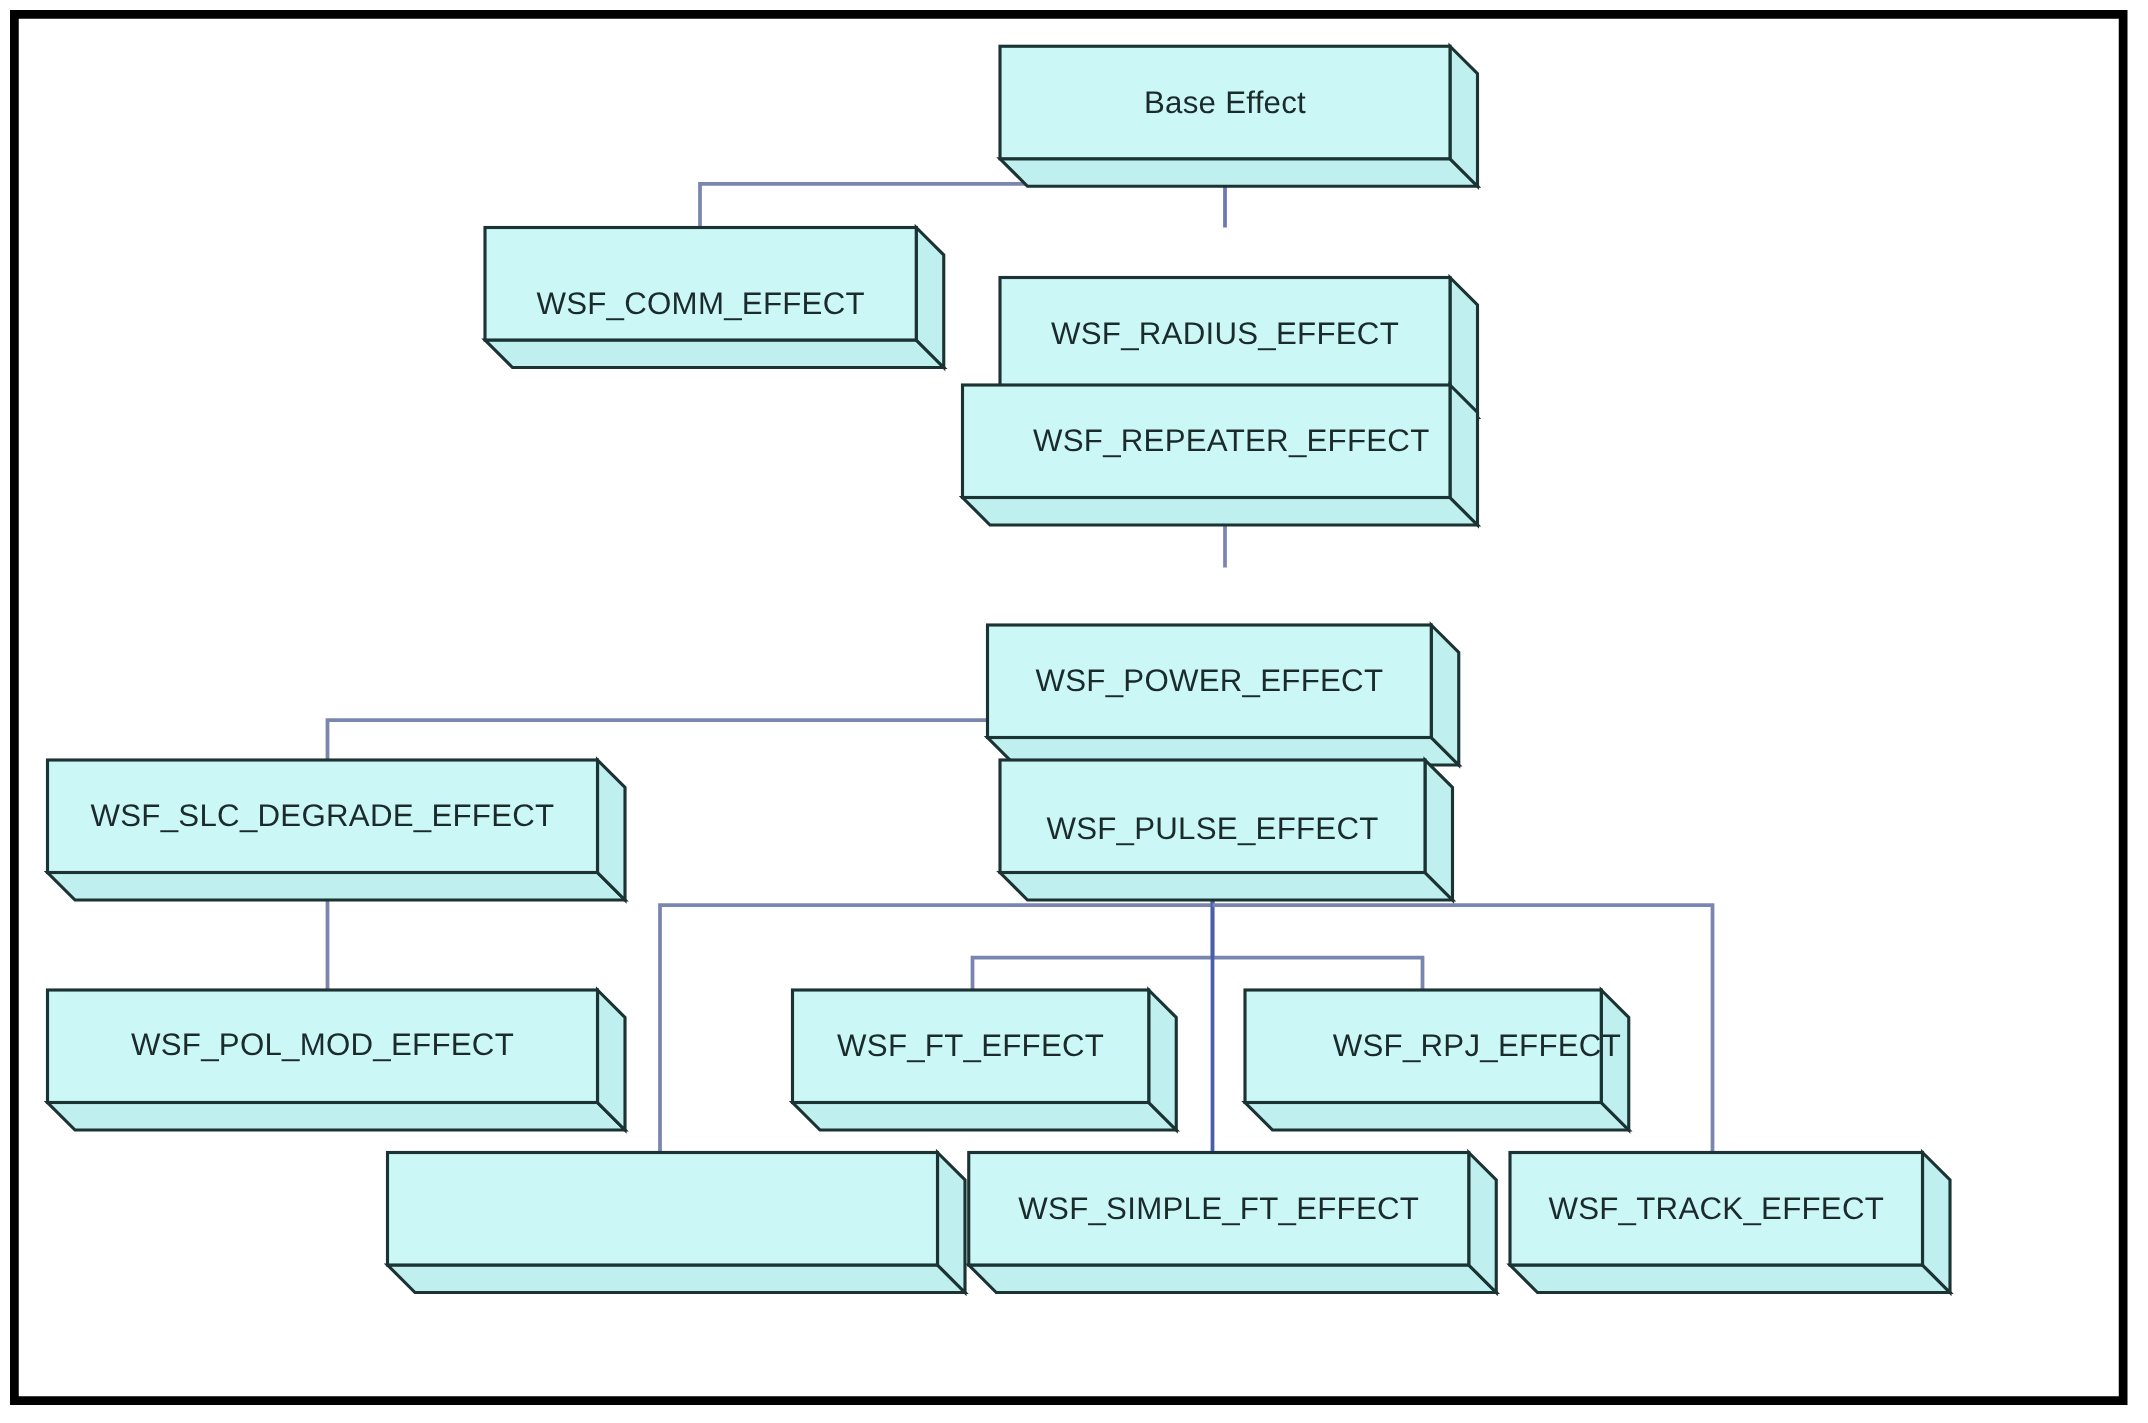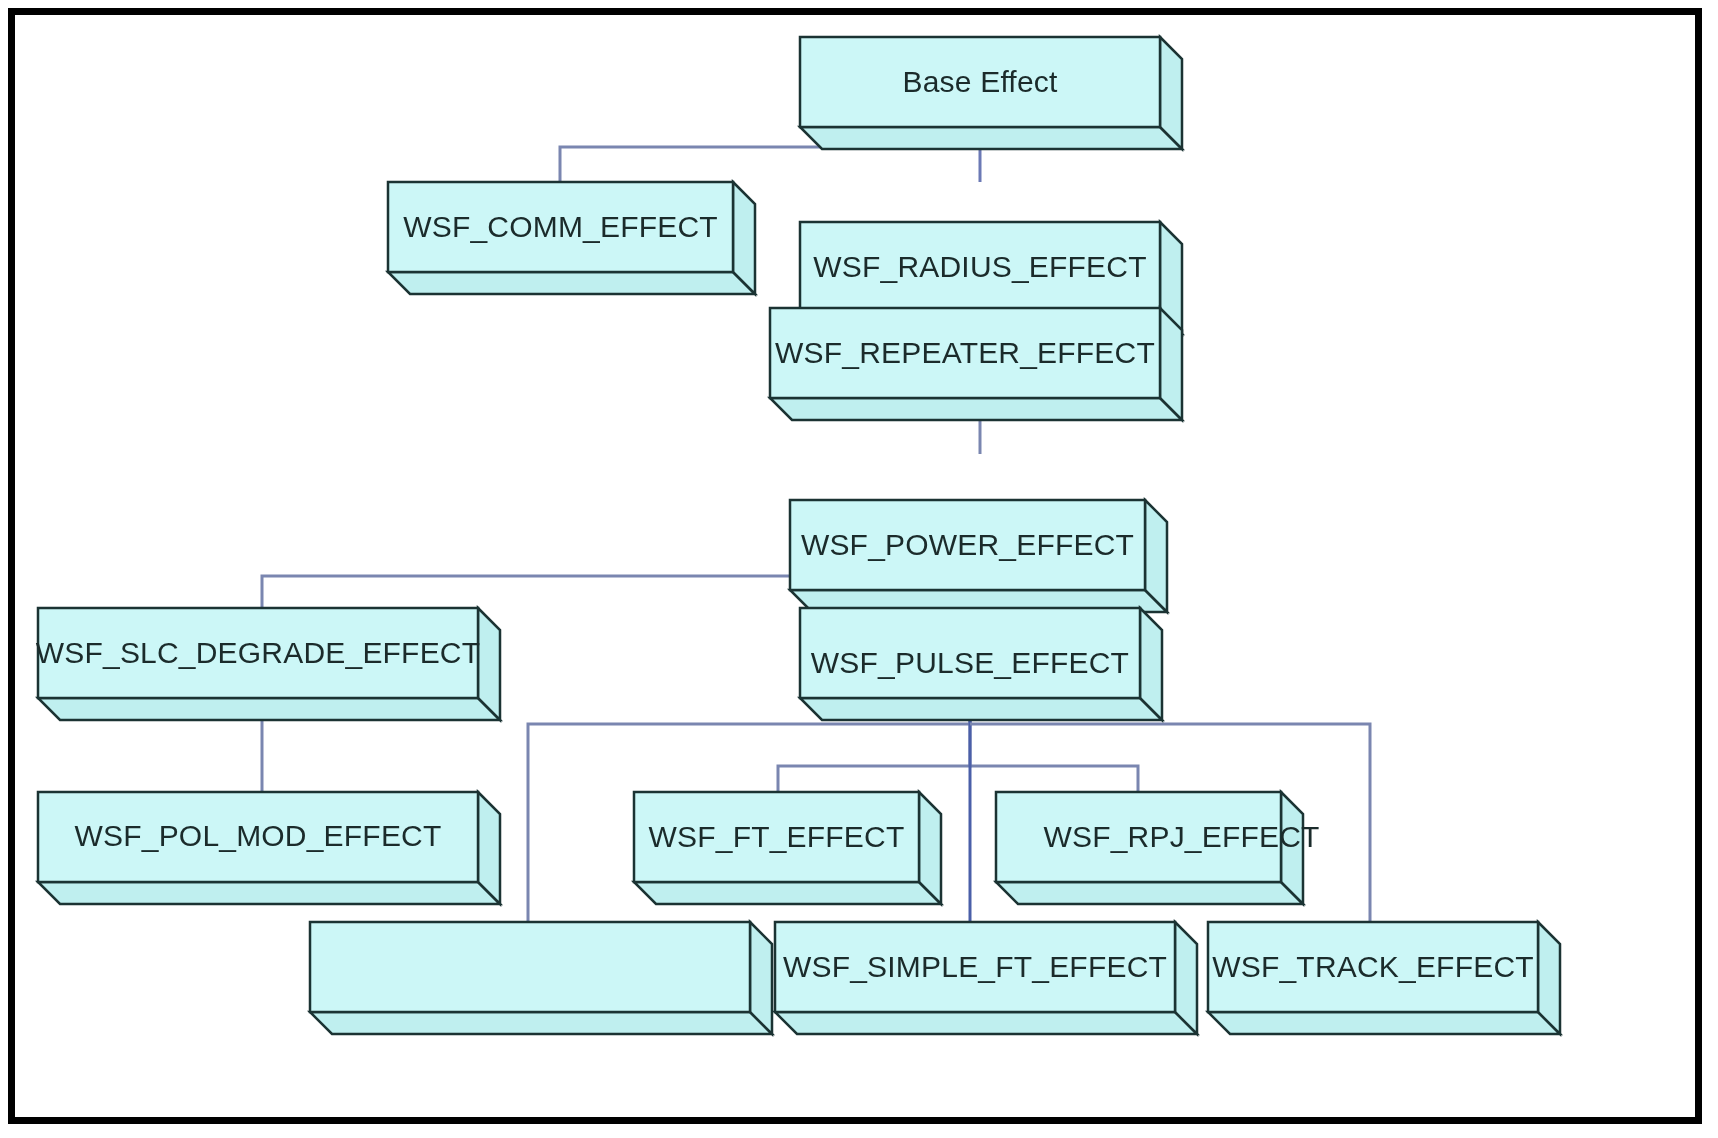--- a/index.html
+++ b/index.html
@@ -57,21 +57,21 @@
     overflow: visible;
   }
   .node-label {
     position: absolute;
     left: 0;
     top: 0;
     display: flex;
     align-items: center;
     justify-content: center;
     color: #1b2b2b;
-    font-size: 30px;
+    font-size: 25px;
     font-family: "Liberation Sans", sans-serif;
     letter-spacing: 0.2px;
     white-space: nowrap;
     pointer-events: none;
     border-radius: 31px;
   }
 </style>
 </head>
 <body>
 
@@ -116,37 +116,37 @@
               <rect x="0" y="0" width="360" height="90" fill="#CCF7F7" stroke="#1b3333" stroke-width="2.5"></rect>
             </svg>
             <div class="node-label" style="width: 360px; height: 90px;">Base Effect</div>
           </div>
           <div class="node" style="left: 358px; top: 152px; width: 367px; height: 112px;">
             <svg width="367" height="112" viewBox="0 0 367 112">
               <path d="M 0 90 L 345 90 L 367 112 L 22 112 Z" fill="#BFEFEF" stroke="#1b3333" stroke-width="2.5"></path>
               <path d="M 345 0 L 367 22 L 367 112 L 345 90 Z" fill="#BFEFEF" stroke="#1b3333" stroke-width="2.5"></path>
               <rect x="0" y="0" width="345" height="90" fill="#CCF7F7" stroke="#1b3333" stroke-width="2.5"></rect>
             </svg>
-            <div class="node-label" style="width: 345px; height: 90px;">WSF_COMM_EFFECT</div>
+            <div class="node-label" style="width: 345px; height: 90px; margin-top: 16px;">WSF_COMM_EFFECT</div>
           </div>
           <div class="node" style="left: 770px; top: 152px; width: 382px; height: 112px; margin-top: 40px;">
             <svg width="382" height="112" viewBox="0 0 382 112">
               <path d="M 0 90 L 360 90 L 382 112 L 22 112 Z" fill="#BFEFEF" stroke="#1b3333" stroke-width="2.5"></path>
               <path d="M 360 0 L 382 22 L 382 112 L 360 90 Z" fill="#BFEFEF" stroke="#1b3333" stroke-width="2.5"></path>
               <rect x="0" y="0" width="360" height="90" fill="#CCF7F7" stroke="#1b3333" stroke-width="2.5"></rect>
             </svg>
             <div class="node-label" style="width: 360px; height: 90px;">WSF_RADIUS_EFFECT</div>
           </div>
           <div class="node" style="left: 740px; top: 278px; width: 412px; height: 112px;">
             <svg width="412" height="112" viewBox="0 0 412 112">
               <path d="M 0 90 L 390 90 L 412 112 L 22 112 Z" fill="#BFEFEF" stroke="#1b3333" stroke-width="2.5"></path>
               <path d="M 390 0 L 412 22 L 412 112 L 390 90 Z" fill="#BFEFEF" stroke="#1b3333" stroke-width="2.5"></path>
               <rect x="0" y="0" width="390" height="90" fill="#CCF7F7" stroke="#1b3333" stroke-width="2.5"></rect>
             </svg>
-            <div class="node-label" style="width: 390px; height: 90px;">WSF_REPEATER_EFFECT</div>
+            <div class="node-label" style="width: 390px; height: 90px; padding-left: 20px;">WSF_REPEATER_EFFECT</div>
           </div>
           <div class="node" style="left: 760px; top: 424px; width: 377px; height: 112px; margin-top: 46px;">
             <svg width="377" height="112" viewBox="0 0 377 112">
               <path d="M 0 90 L 355 90 L 377 112 L 22 112 Z" fill="#BFEFEF" stroke="#1b3333" stroke-width="2.5"></path>
               <path d="M 355 0 L 377 22 L 377 112 L 355 90 Z" fill="#BFEFEF" stroke="#1b3333" stroke-width="2.5"></path>
               <rect x="0" y="0" width="355" height="90" fill="#CCF7F7" stroke="#1b3333" stroke-width="2.5"></rect>
             </svg>
             <div class="node-label" style="width: 355px; height: 90px;">WSF_POWER_EFFECT</div>
           </div>
           <div class="node" style="left: 8px; top: 578px; width: 462px; height: 112px;">

